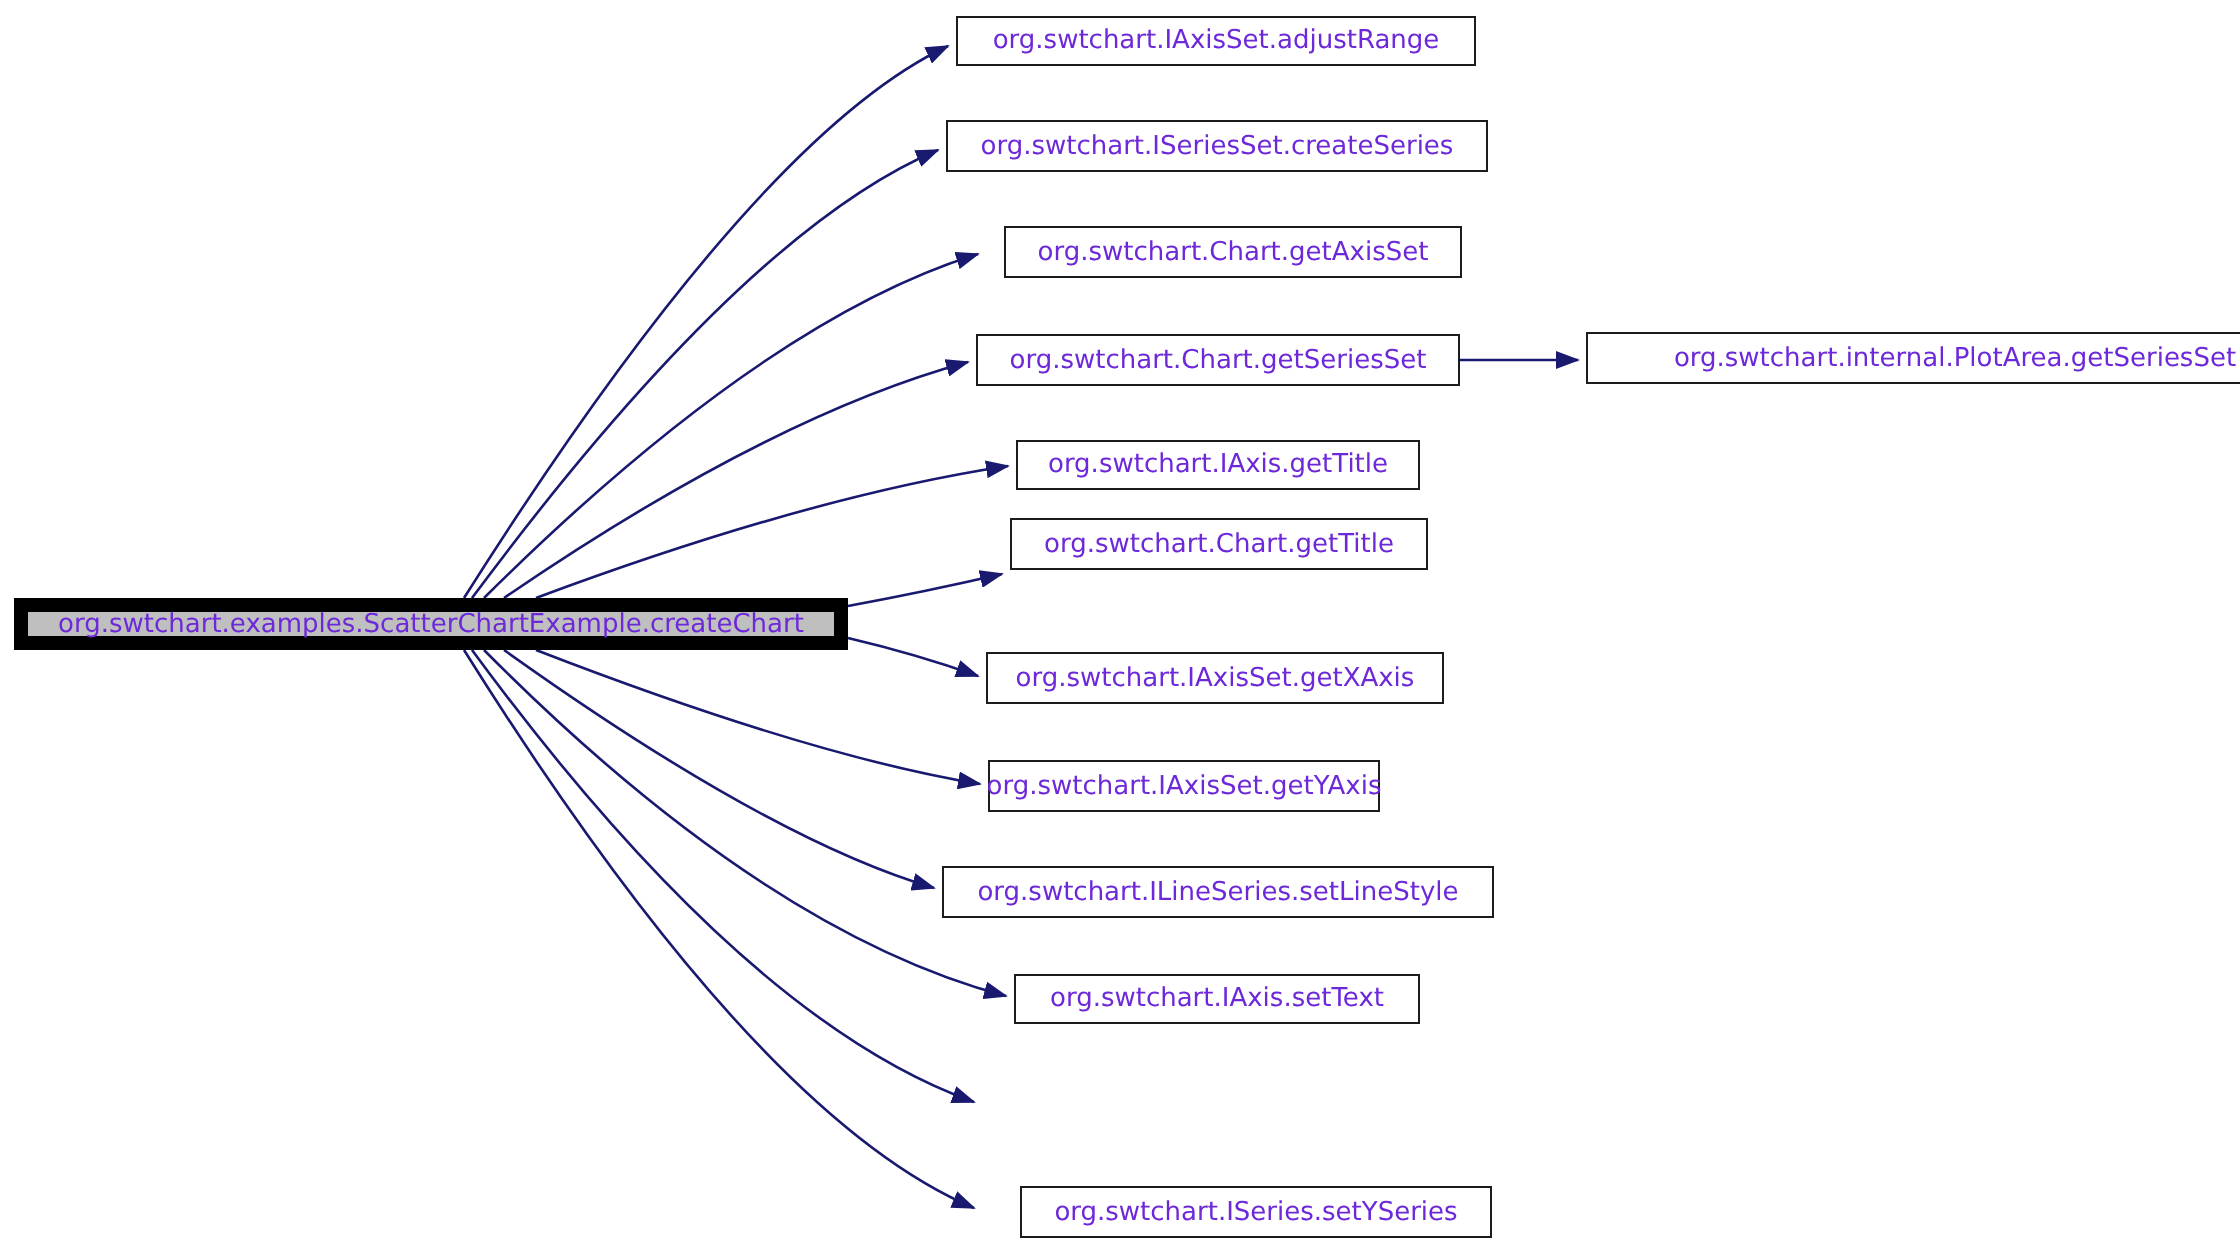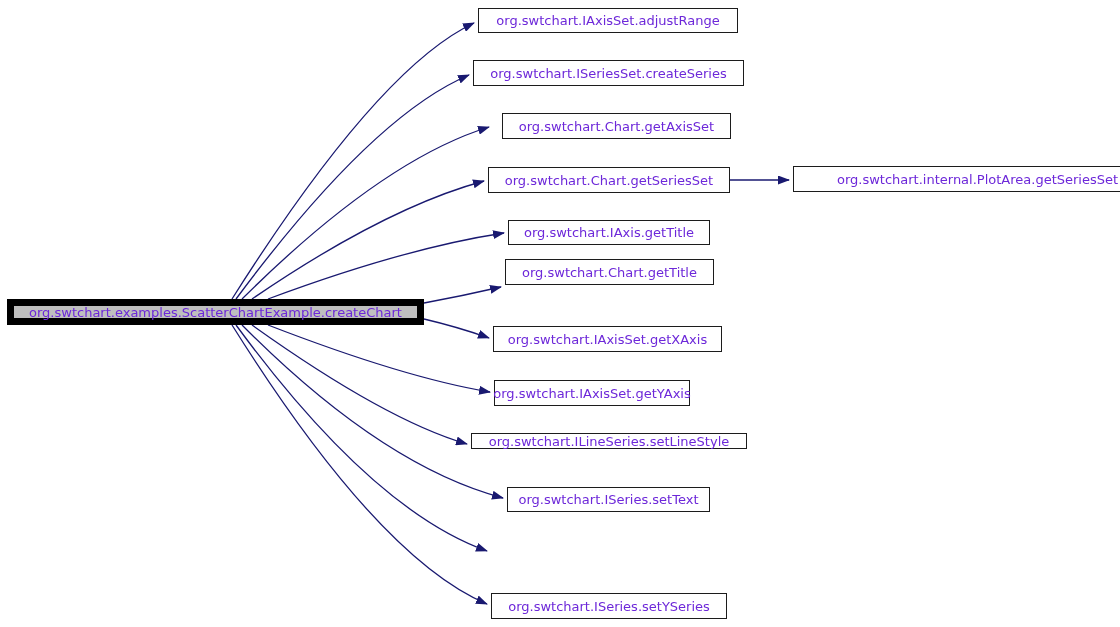--- a/index.html
+++ b/index.html
@@ -70,22 +70,22 @@
   <div class="node" style="left:488px; top:167px; width:242px; height:26px;">org.swtchart.Chart.getSeriesSet</div>
 
   <div class="node" style="left:508px; top:220px; width:202px; height:25px;">org.swtchart.IAxis.getTitle</div>
 
   <div class="node" style="left:505px; top:259px; width:209px; height:26px;">org.swtchart.Chart.getTitle</div>
 
   <div class="node" style="left:493px; top:326px; width:229px; height:26px;text-align:right;">org.swtchart.IAxisSet.getXAxis</div>
 
   <div class="node" style="left:466px; top:380px; width:196px; height:26px;margin-left:28px;">org.swtchart.IAxisSet.getYAxis</div>
 
-  <div class="node" style="left:471px; top:433px; width:276px; height:16px;">org.swtchart.ILineSeries.setLineStyle</div>
+  <div class="node" style="left:471px; top:433px; width:276px; height:26px;">org.swtchart.ILineSeries.setLineStyle</div>
 
-  <div class="node" style="left:507px; top:487px; width:203px; height:25px;">org.swtchart.ISeries.setText</div>
+  <div class="node" style="left:507px; top:487px; width:203px; height:25px;">org.swtchart.IAxis.setText</div>
 
 
-  <div class="node" style="left:491px; top:593px; width:236px; height:26px;">org.swtchart.ISeries.setYSeries</div>
+  <div class="node" style="left:510px; top:593px; width:236px; height:26px;">org.swtchart.ISeries.setYSeries</div>
 
   <div class="node" style="left:793px; top:166px; width:369px; height:26px;">org.swtchart.internal.PlotArea.getSeriesSet</div>
 
 </div>
 
 </body></html>

